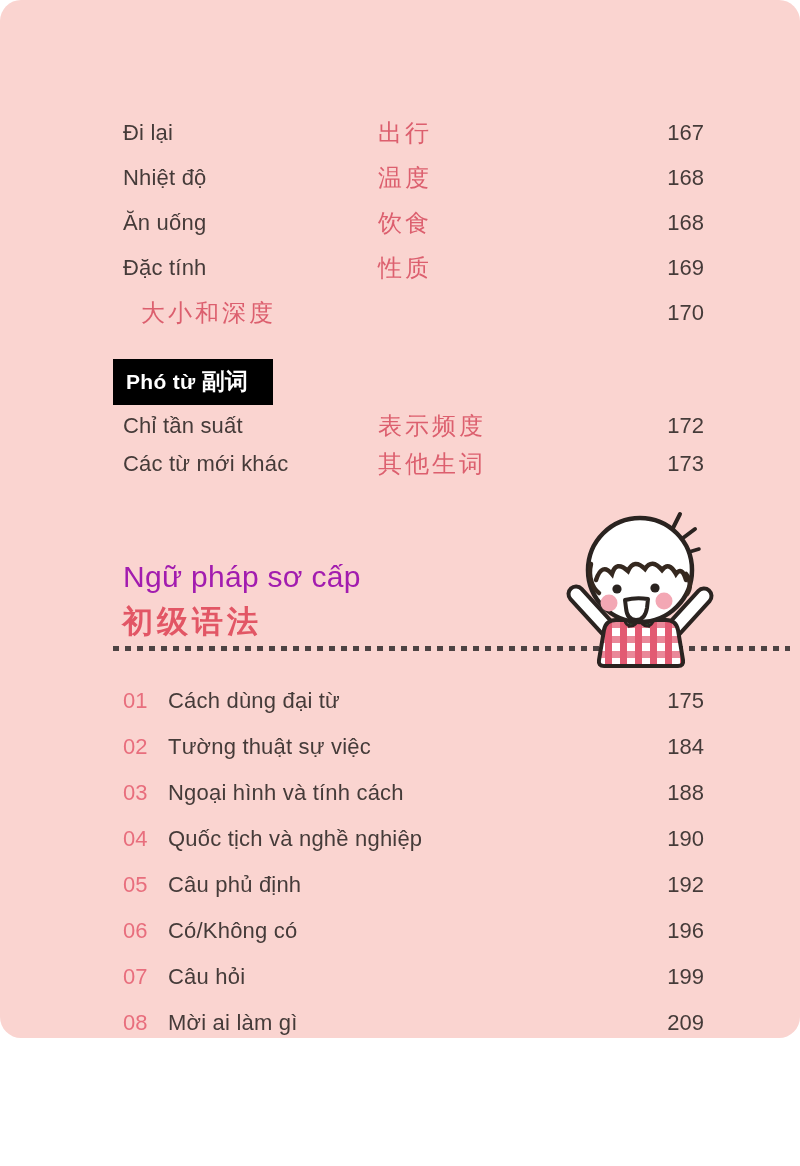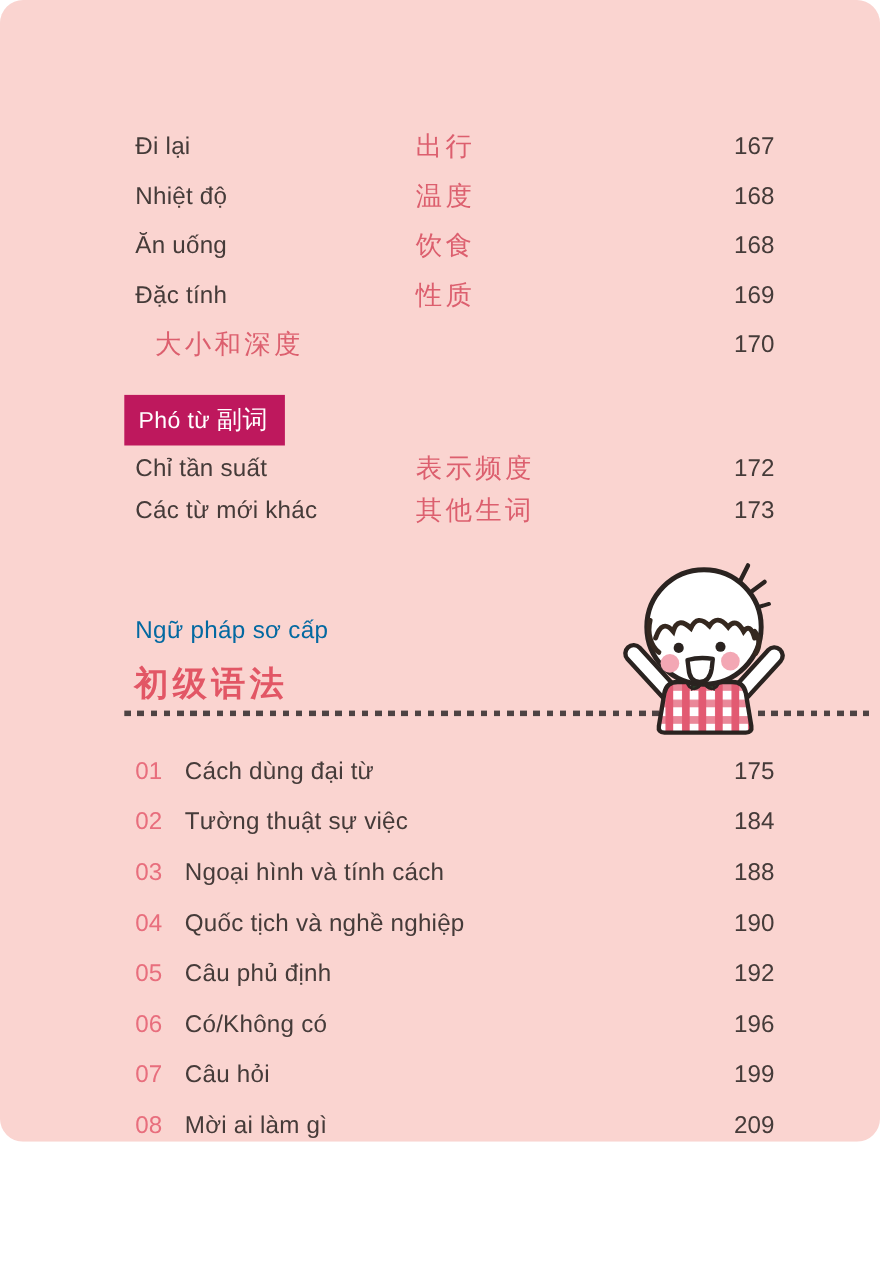--- a/index.html
+++ b/index.html
@@ -31,34 +31,34 @@
     font-size: 24px;
     color: #dc5f6e;
     letter-spacing: 3px;
     margin-left: 18px;
   }
   .toc-pg { font-size: 22px; text-align: right; }
   
   .section-chip {
     position: absolute;
     left: 113px; top: 359px;
-    background: #be185d;
+    background: #000000;
     color: #ffffff;
     font-size: 21px;
-    font-weight: normal;
-    padding: 7px 15px 8px 13px;
+    font-weight: bold;
+    padding: 7px 25px 8px 13px;
     letter-spacing: 0.3px;
   }
   .section-chip .chip-zh { font-family: "DejaVu Serif", serif; font-size: 23px; }
   
   .heading-vi {
     position: absolute;
     left: 123px; top: 560px;
-    font-size: 22px;
-    color: #0369a1;
+    font-size: 30px;
+    color: #a21caf;
     letter-spacing: 0.3px;
   }
   .heading-zh {
     position: absolute;
     left: 122px; top: 601px;
     font-family: "DejaVu Serif", serif;
     font-size: 31px;
     font-weight: bold;
     color: #e25665;
     letter-spacing: 4px;

